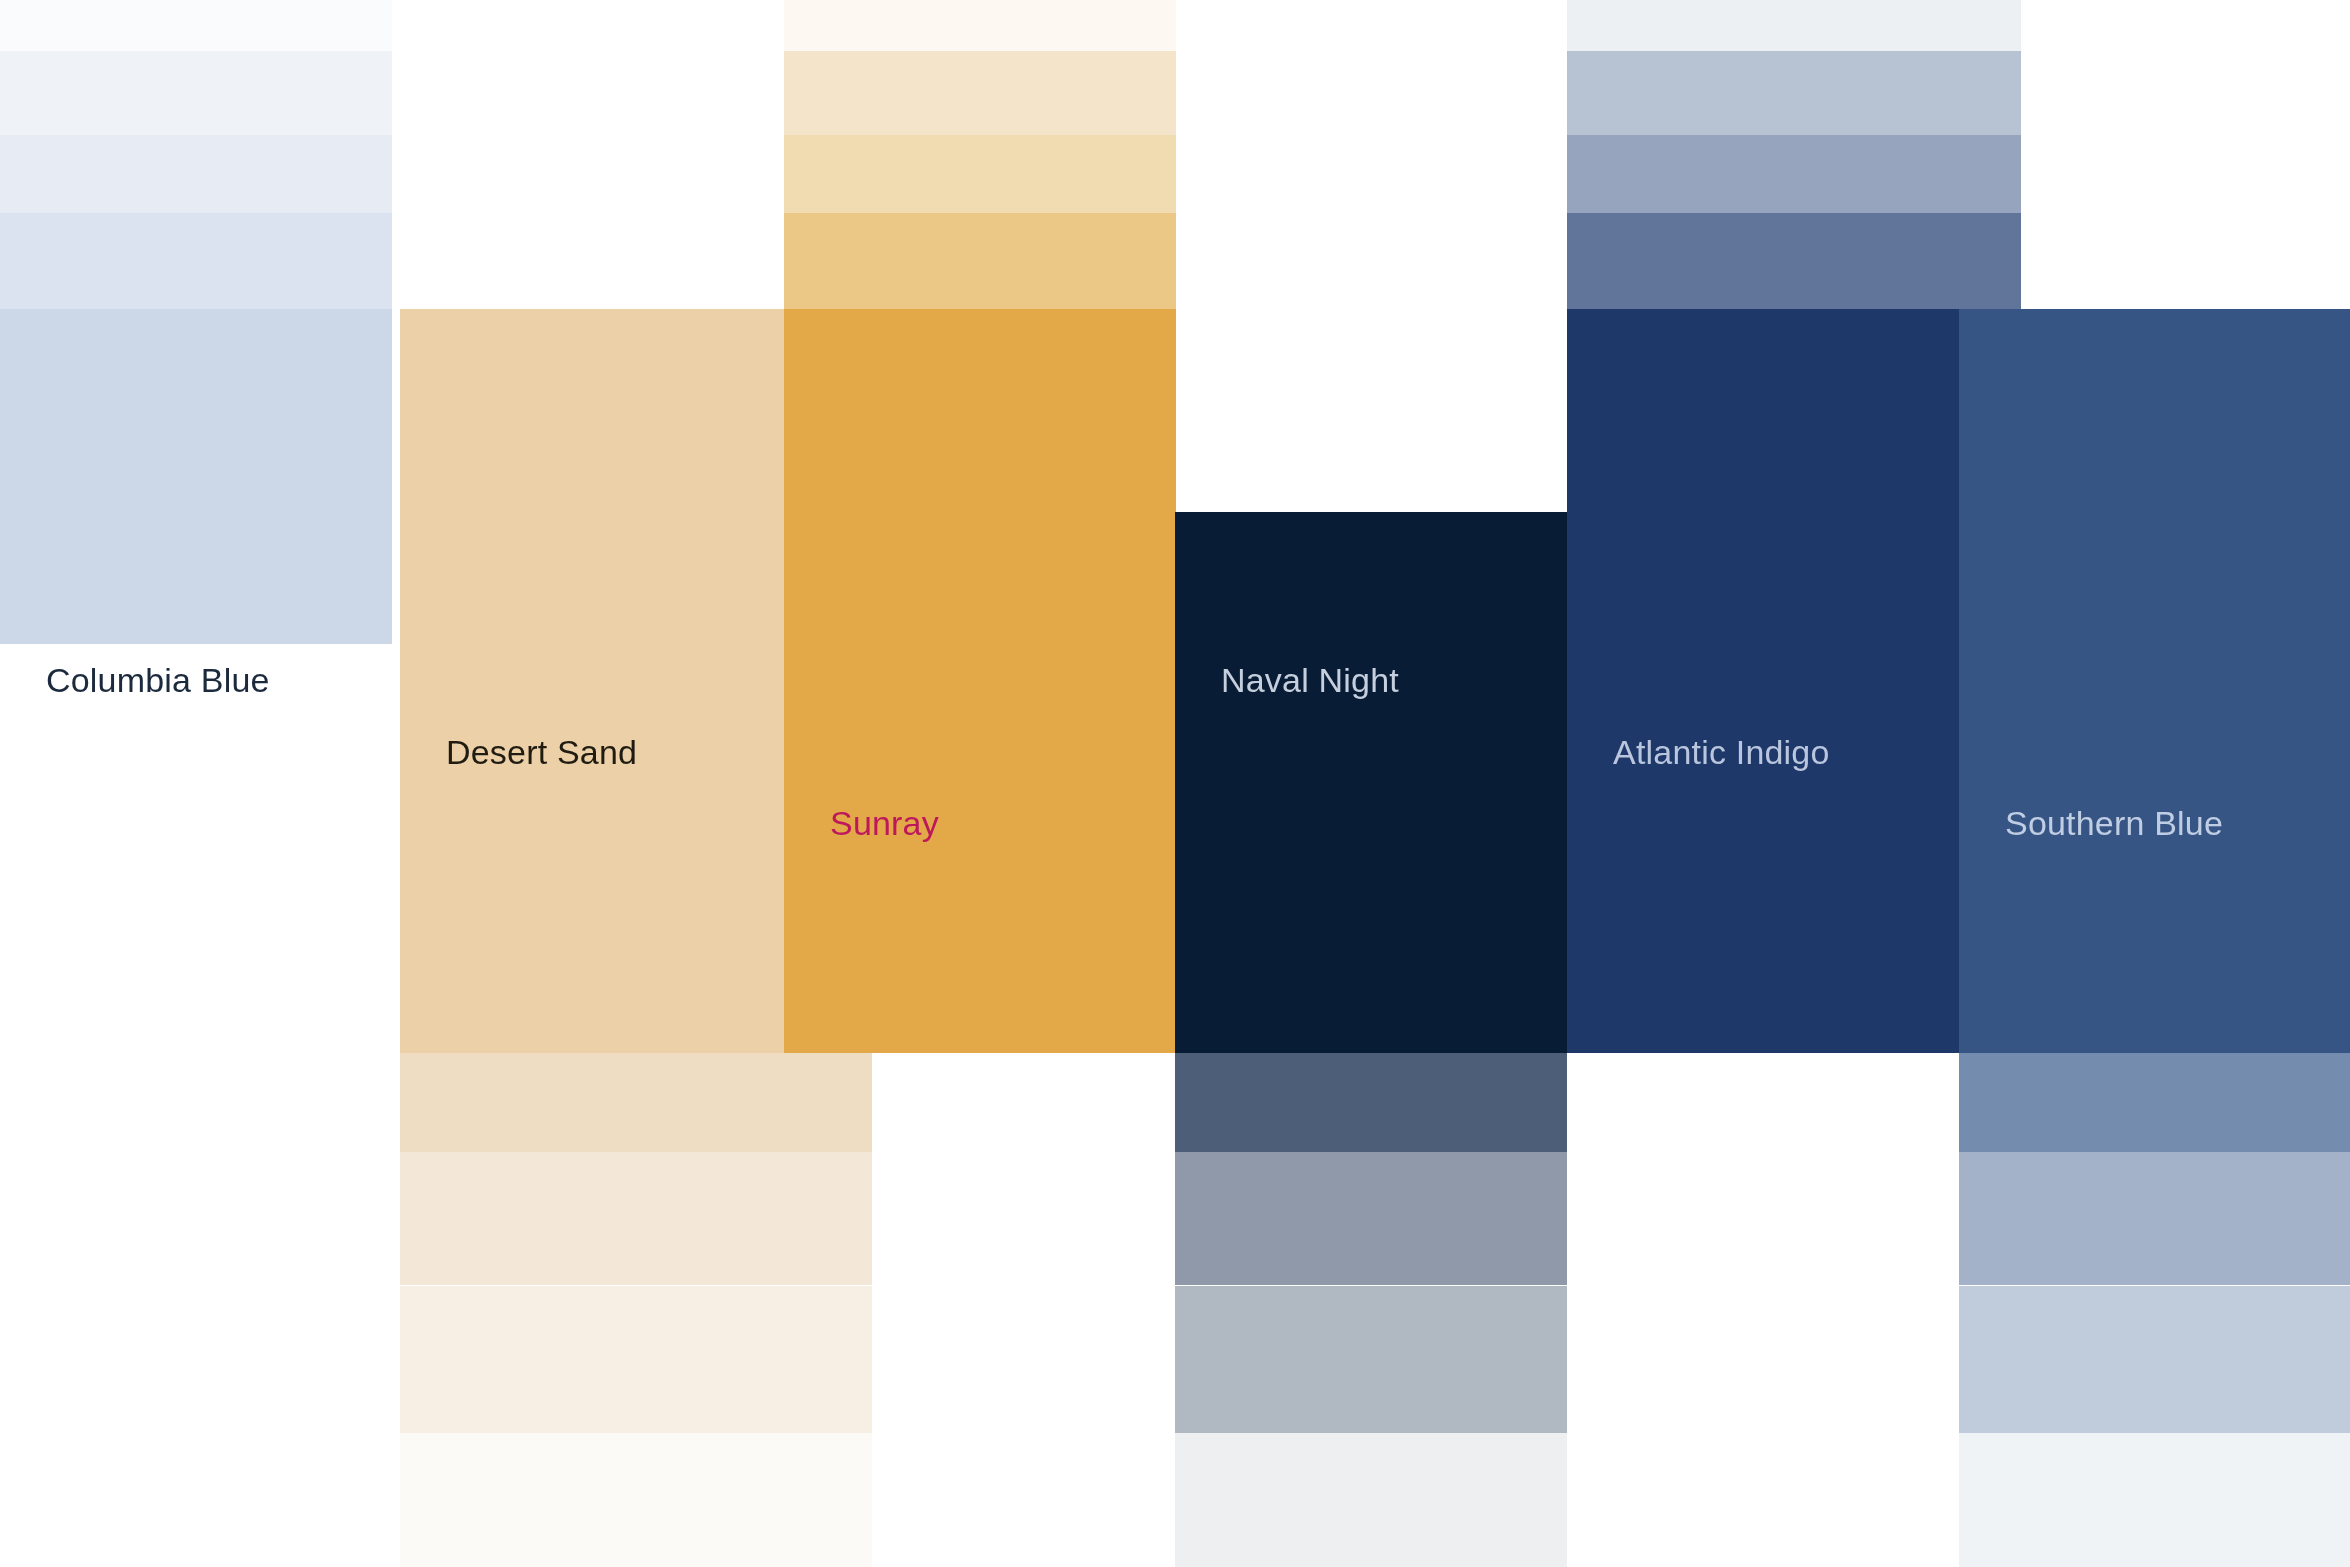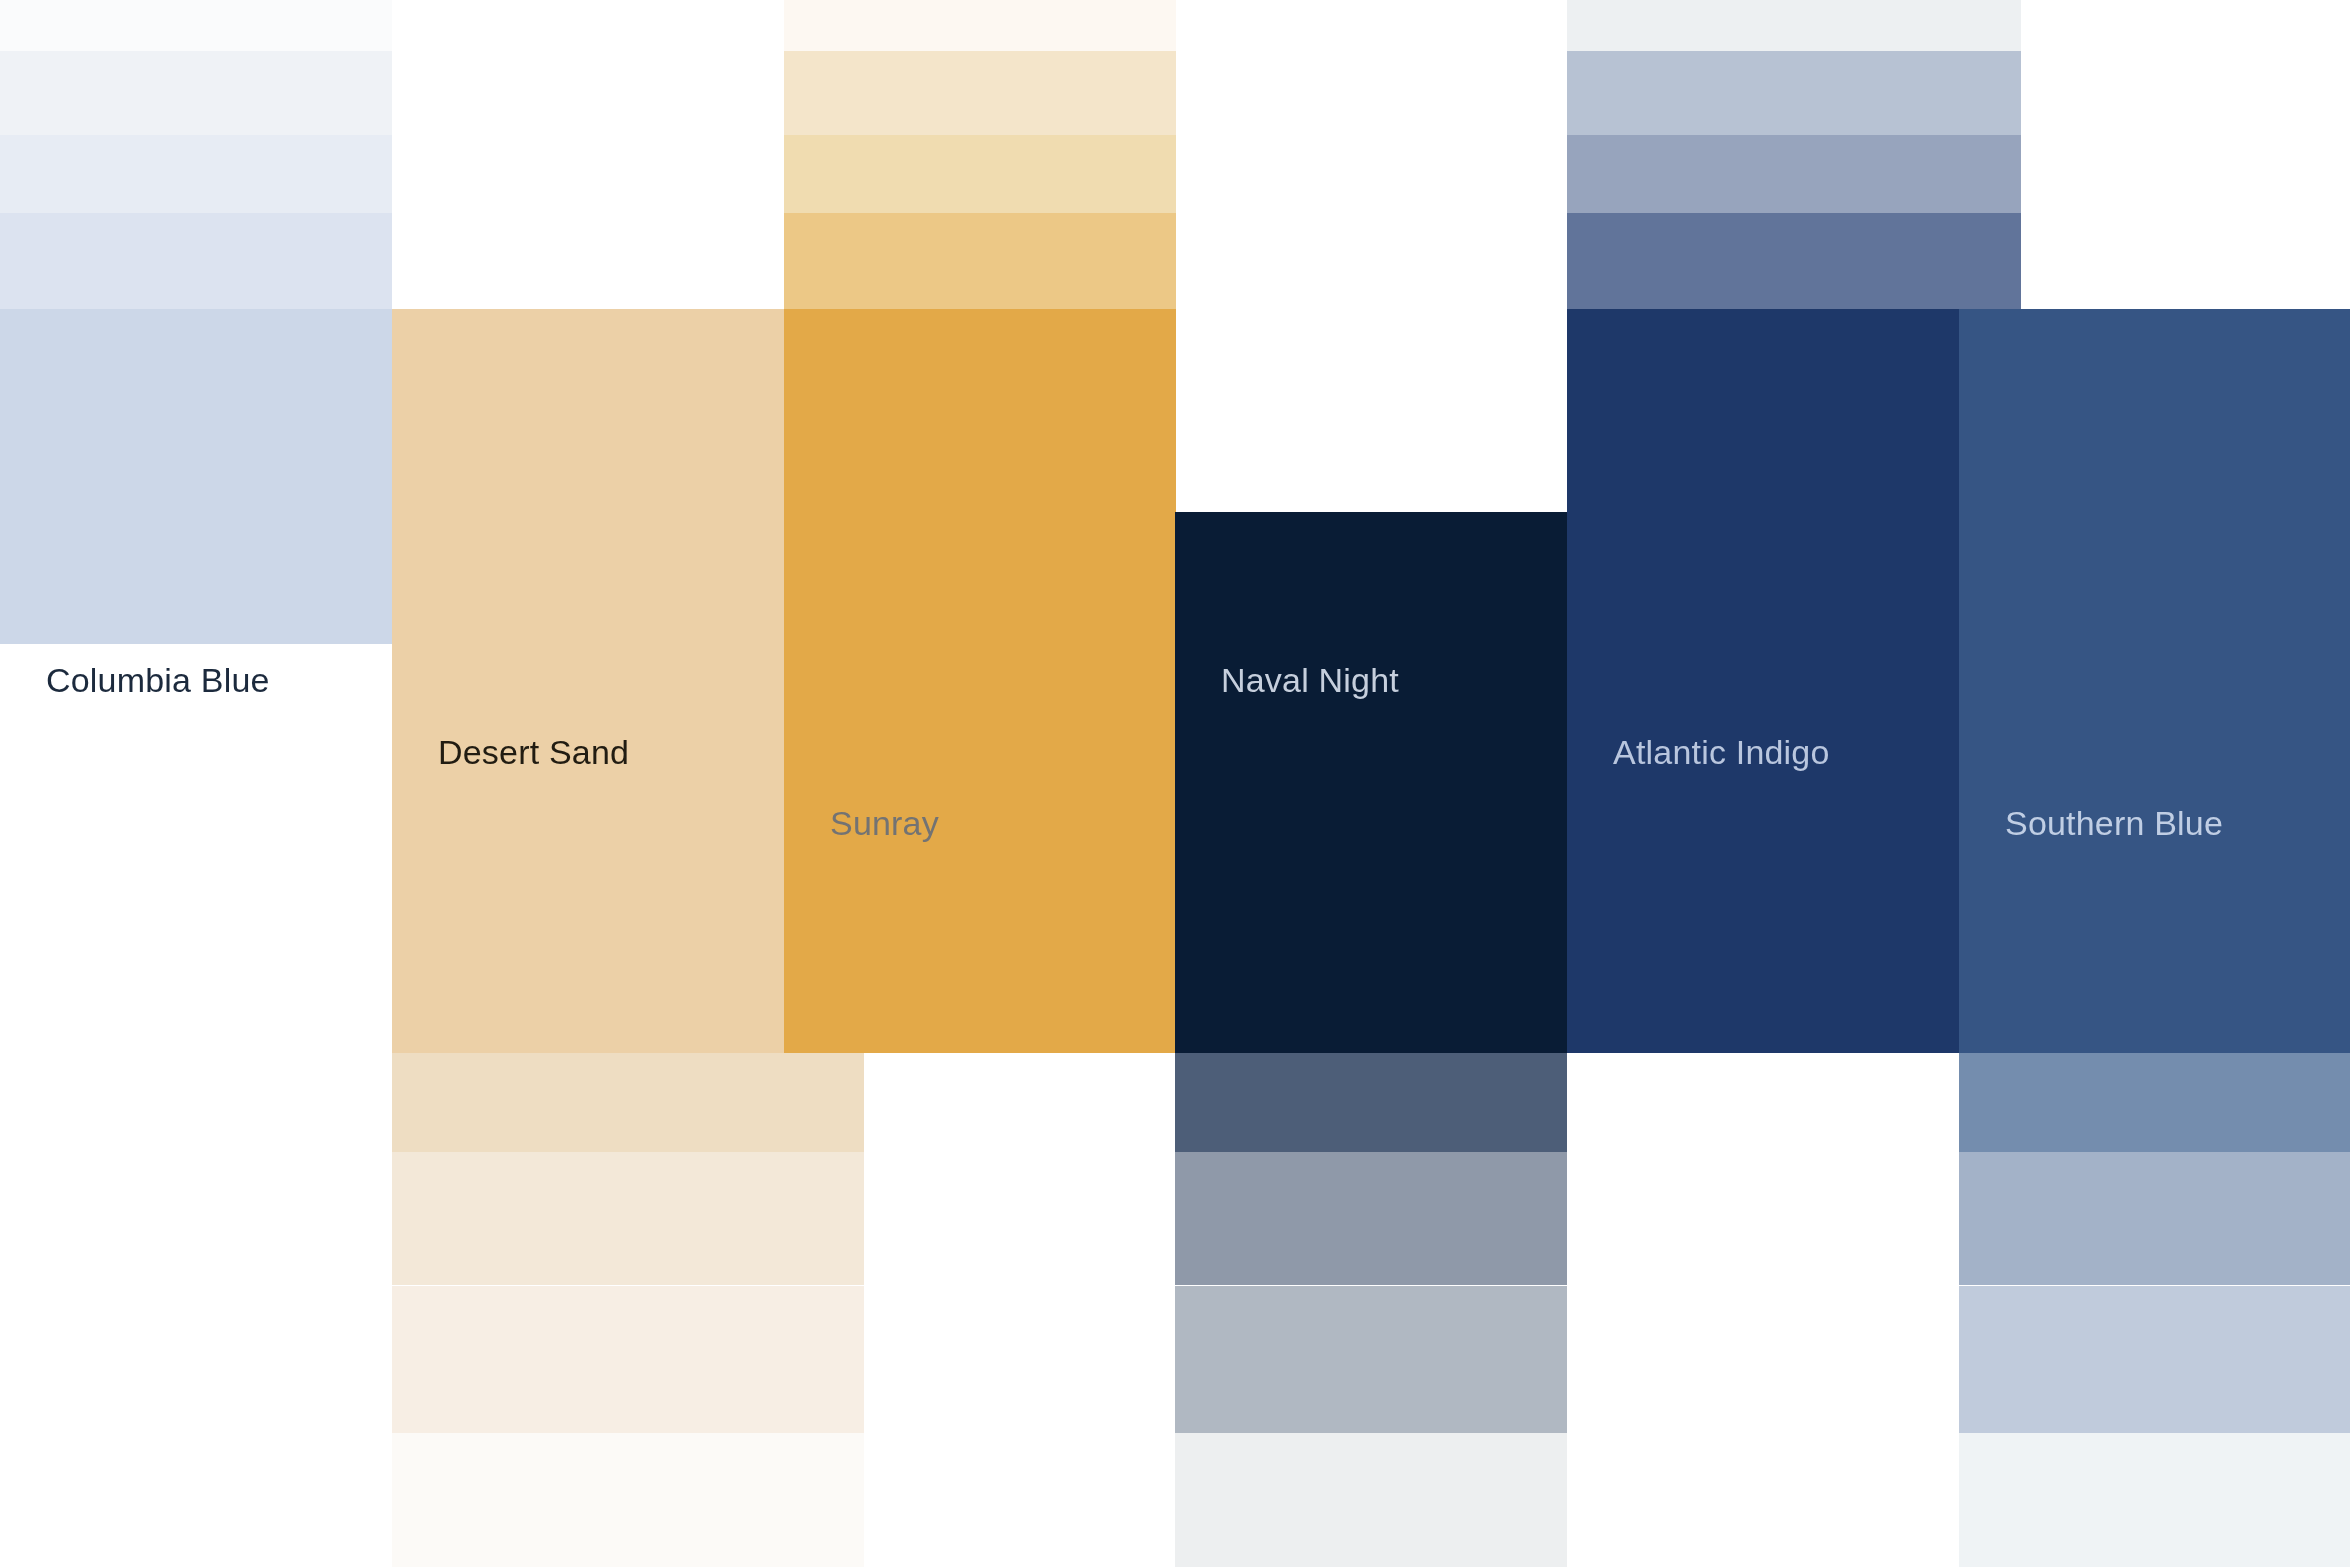--- a/index.html
+++ b/index.html
@@ -50,35 +50,35 @@
 
 <div id="palette" style="background: rgb(255, 255, 255);">
     <div class="column" style="left: 0px; width: 392px;">
       <div class="band" style="top: 0px; height: 51px; background: rgb(250, 251, 252);"></div>
       <div class="band" style="top: 51px; height: 84px; background: rgb(239, 242, 246);"></div>
       <div class="band" style="top: 135px; height: 78px; background: rgb(231, 236, 244);"></div>
       <div class="band" style="top: 213px; height: 96px; background: rgb(220, 227, 240);"></div>
       <div class="swatch-main" style="top: 309px; height: 335px; background: rgb(204, 215, 232);"></div>
       <div class="swatch-label" style="top: 663px; color: rgb(28, 42, 61);">Columbia Blue</div>
     </div>
-    <div class="column" style="left: 392px; width: 472px;">
+    <div class="column" style="left: 400px; width: 472px;">
       <div class="band" style="top: 1053px; height: 99px; background: rgb(238, 221, 194);"></div>
       <div class="band" style="top: 1152px; height: 133px; background: rgb(243, 232, 216);"></div>
       <div class="band" style="top: 1286px; height: 147px; background: rgb(247, 238, 228);"></div>
       <div class="band" style="top: 1433px; height: 135px; background: rgb(252, 250, 247);"></div>
       <div class="swatch-main" style="top: 309px; height: 744px; background: rgb(236, 208, 167);"></div>
       <div class="swatch-label" style="top: 735px; color: rgb(33, 28, 18);">Desert Sand</div>
     </div>
     <div class="column" style="left: 784px; width: 392px;">
       <div class="band" style="top: 0px; height: 51px; background: rgb(253, 248, 242);"></div>
       <div class="band" style="top: 51px; height: 84px; background: rgb(244, 229, 202);"></div>
       <div class="band" style="top: 135px; height: 78px; background: rgb(240, 220, 176);"></div>
       <div class="band" style="top: 213px; height: 96px; background: rgb(236, 200, 134);"></div>
       <div class="swatch-main" style="top: 309px; height: 744px; background: rgb(227, 169, 72);"></div>
-      <div class="swatch-label" style="top: 806px; color: #737373;">Sunray</div>
+      <div class="swatch-label" style="top: 806px; color: #be185d;">Sunray</div>
     </div>
     <div class="column" style="left: 1175px; width: 392px; border-radius: 20px;">
       <div class="band" style="top: 1053px; height: 99px; background: rgb(77, 94, 120);"></div>
       <div class="band" style="top: 1152px; height: 133px; background: rgb(143, 153, 169);"></div>
       <div class="band" style="top: 1286px; height: 147px; background: rgb(176, 184, 194);"></div>
       <div class="band" style="top: 1433px; height: 135px; background: rgb(237, 239, 240);"></div>
       <div class="swatch-main" style="top: 512px; height: 541px; background: rgb(9, 28, 53);"></div>
       <div class="swatch-label" style="top: 663px; color: rgb(198, 207, 221);">Naval Night</div>
     </div>
     <div class="column" style="left: 1567px; width: 454px;">

